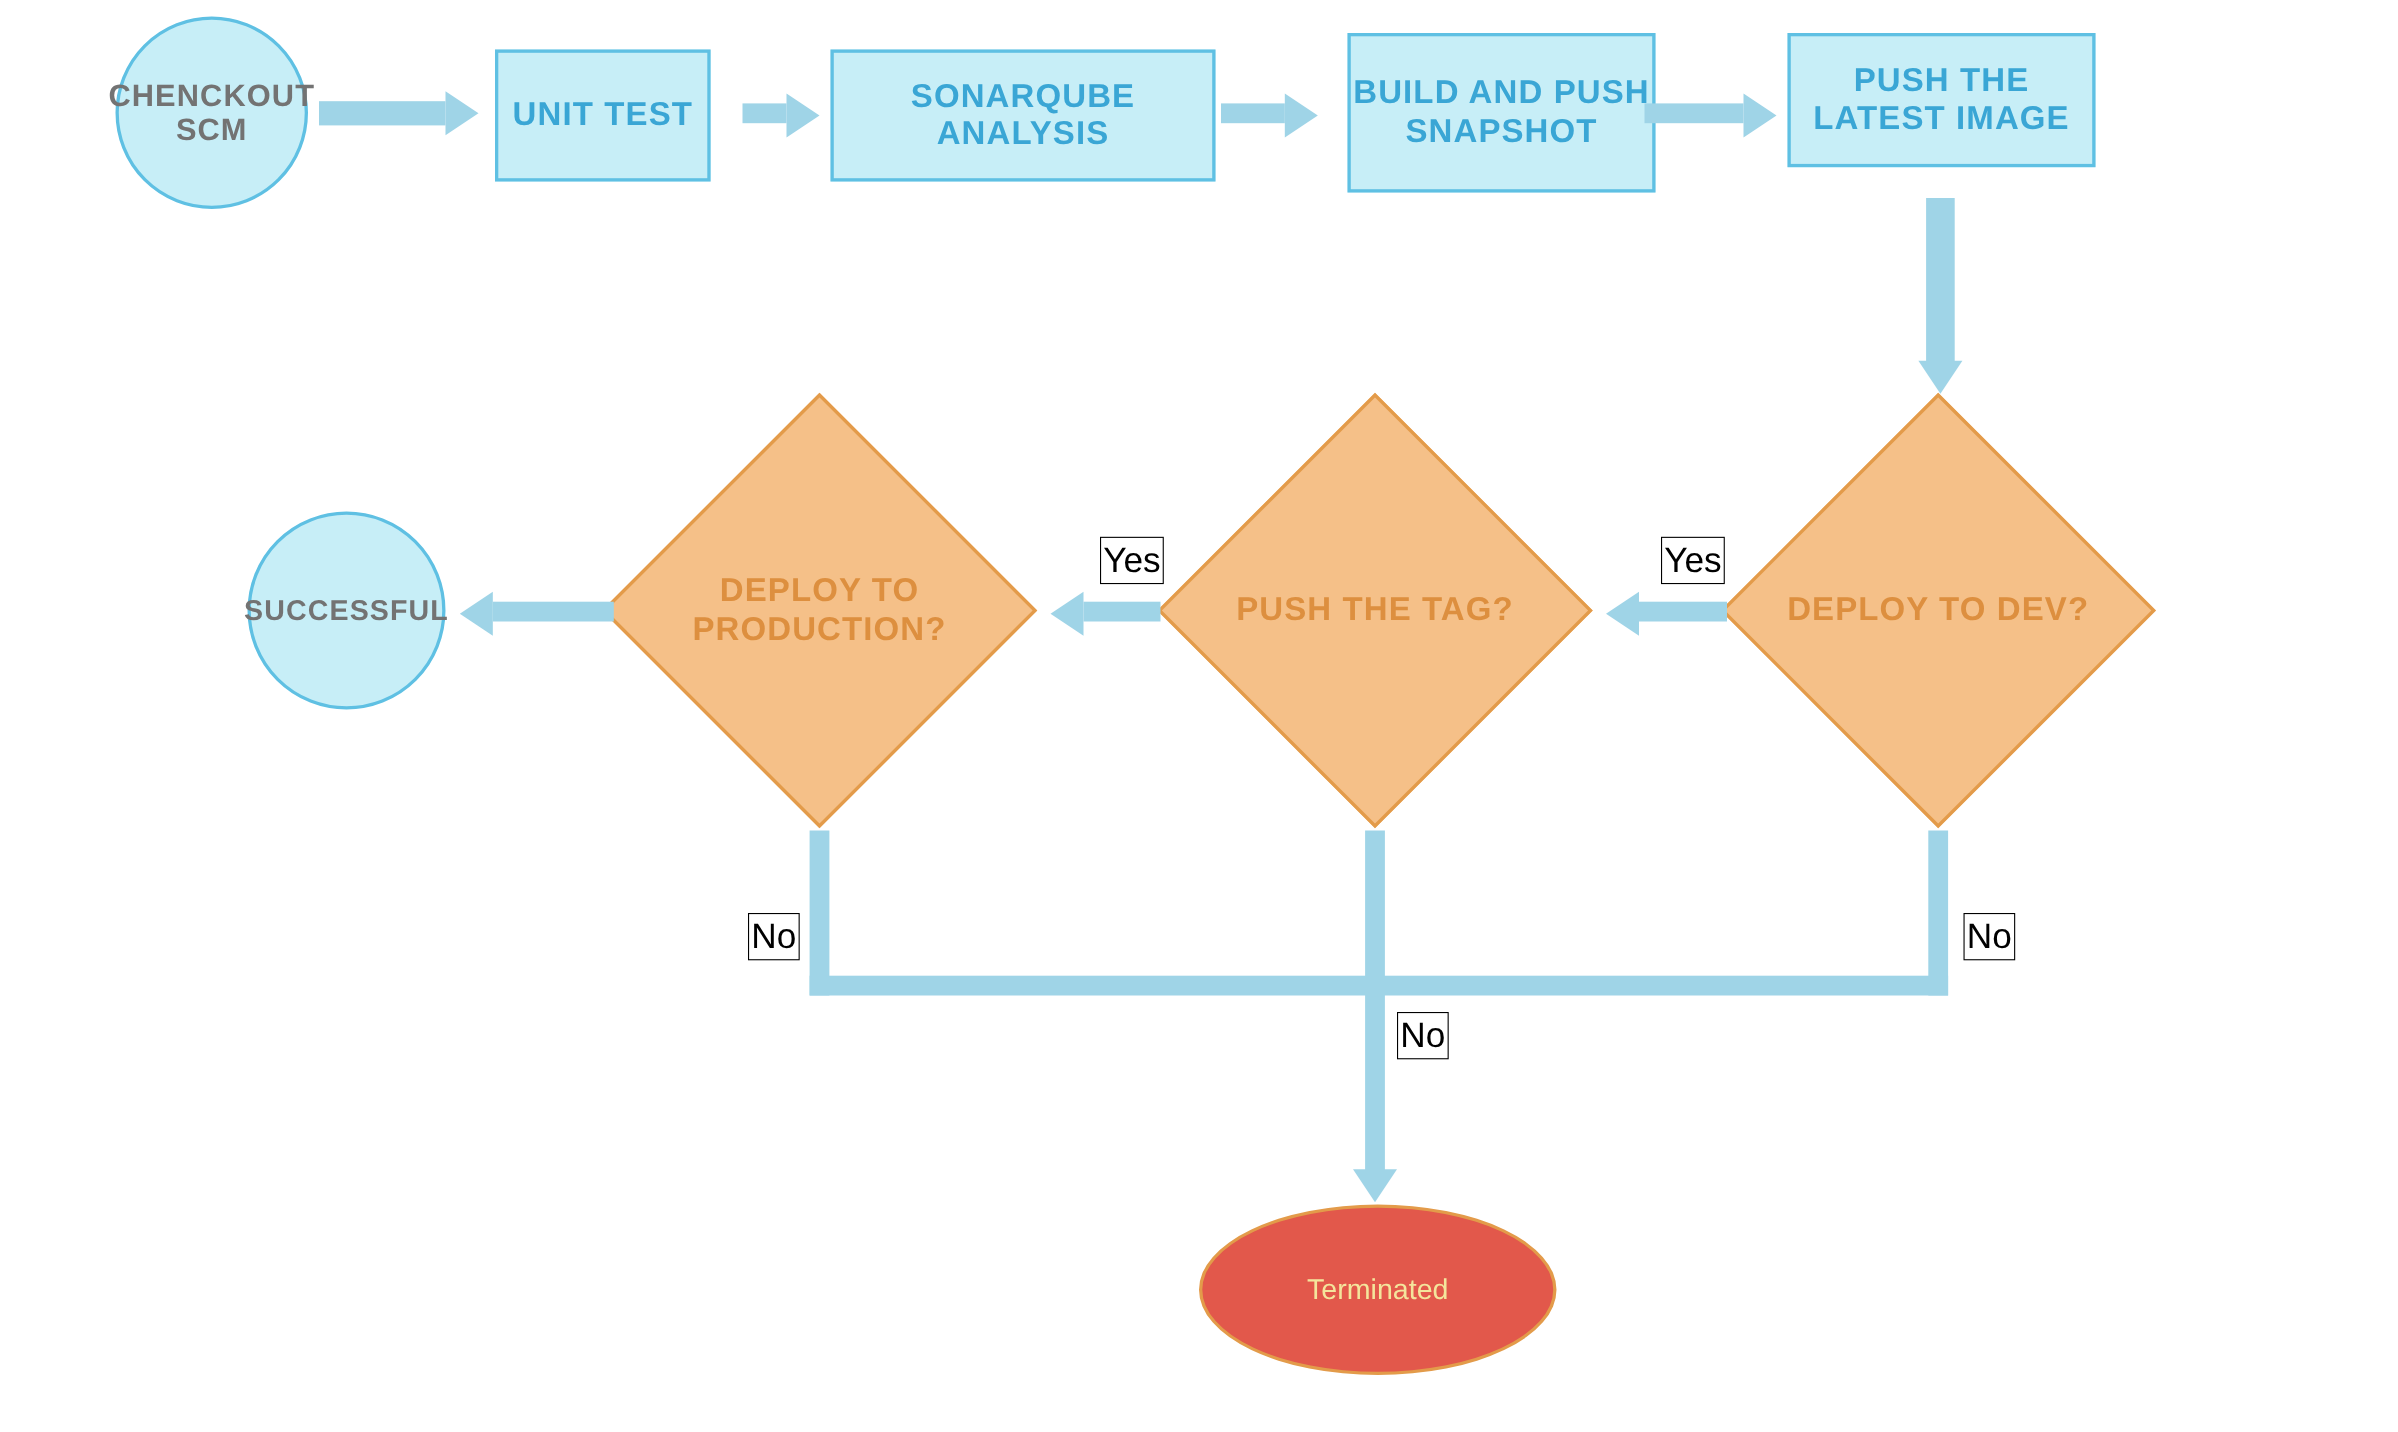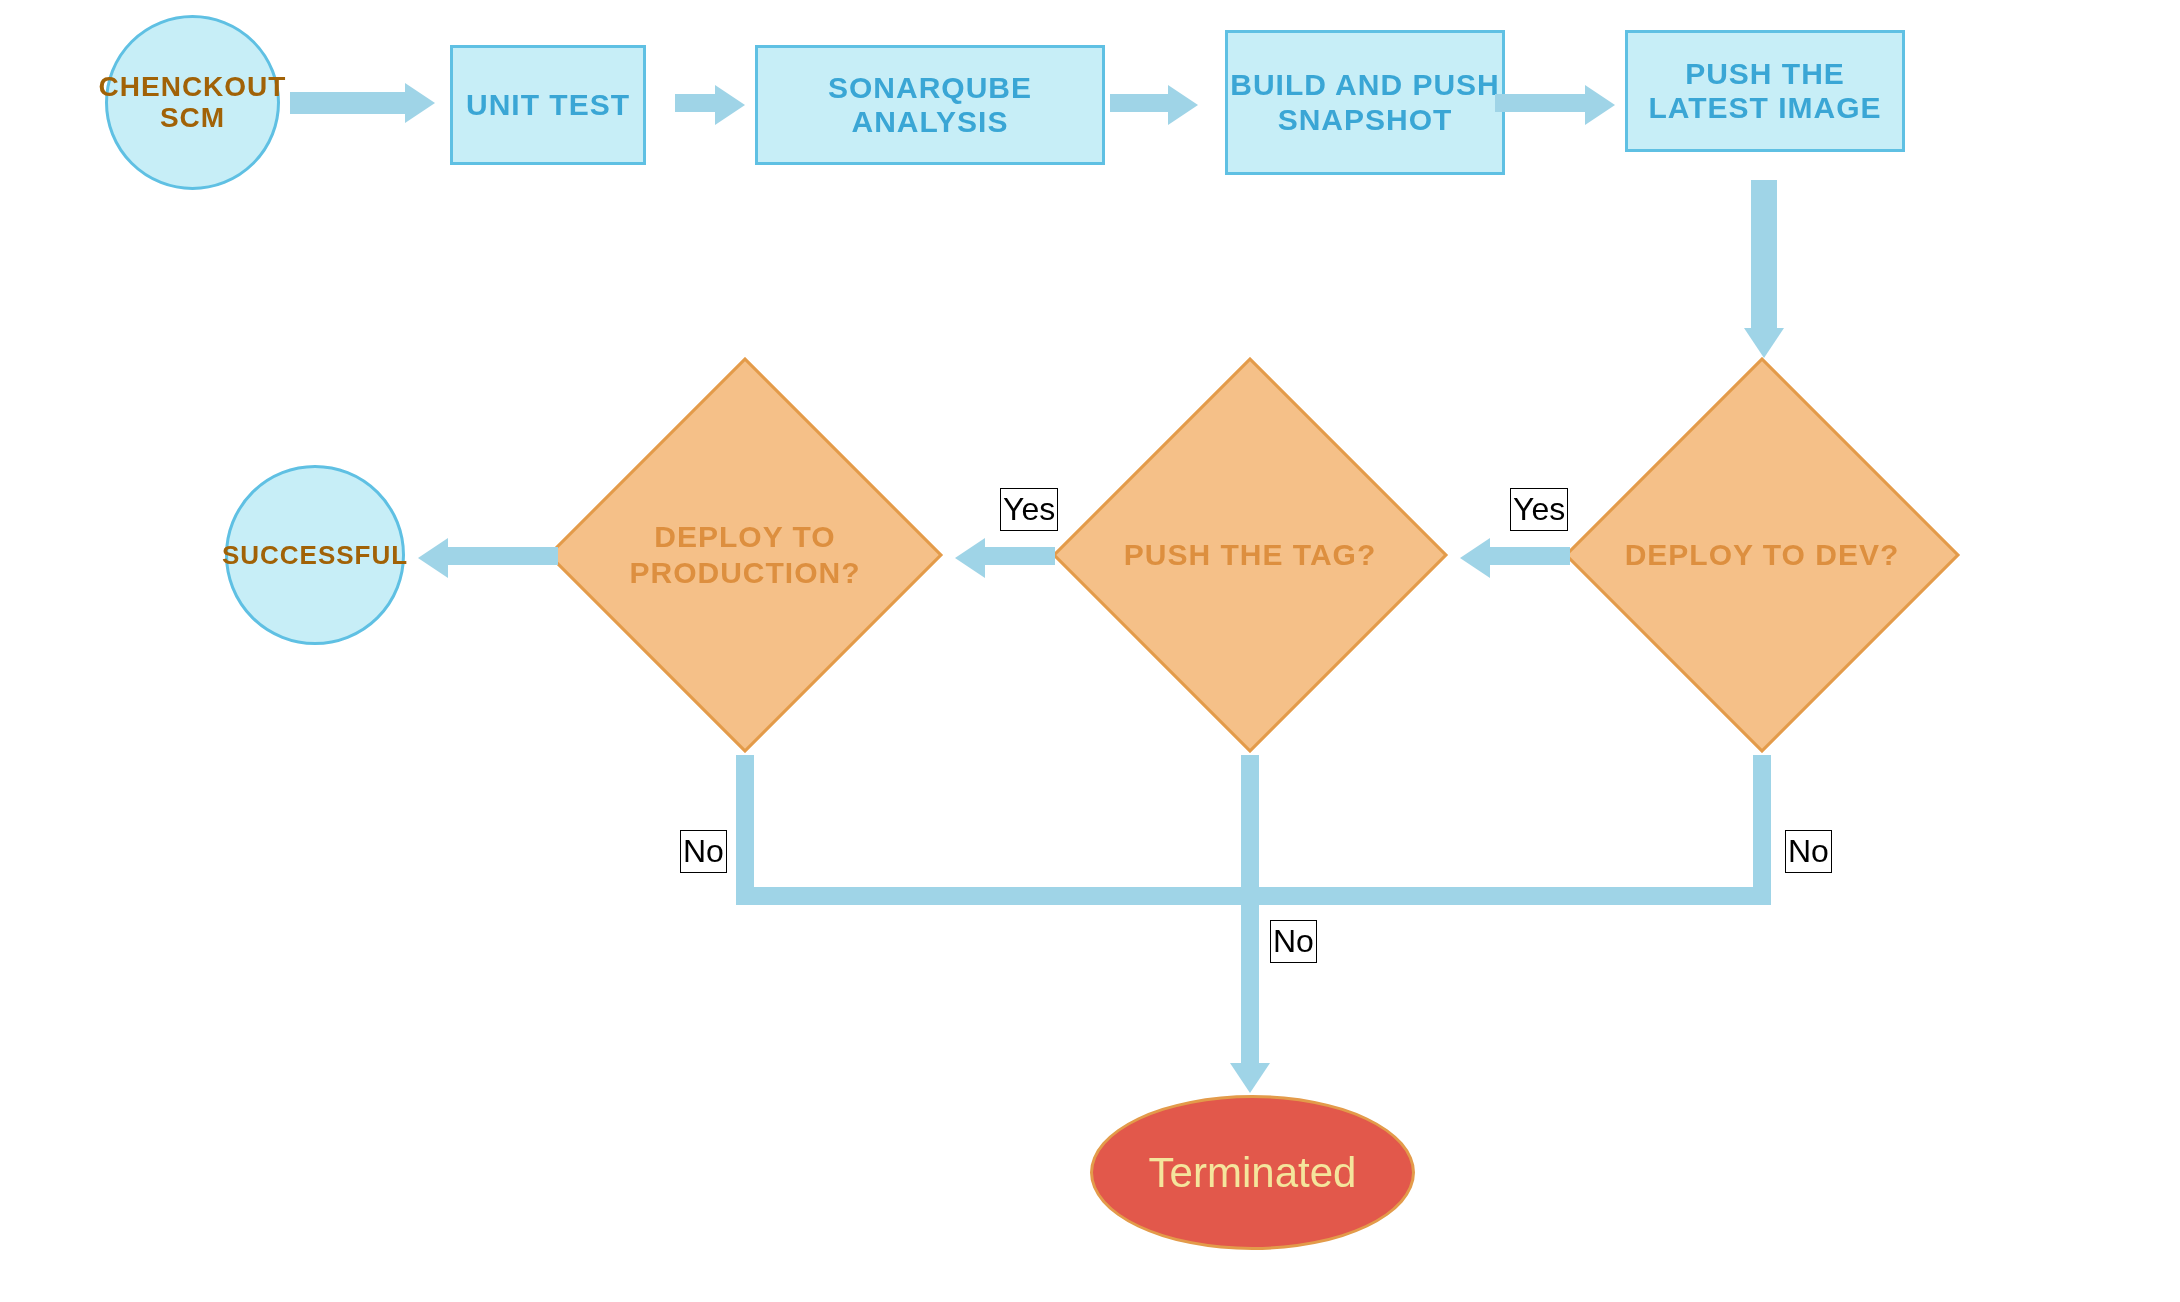--- a/index.html
+++ b/index.html
@@ -14,21 +14,21 @@
     position: absolute;
     display: flex;
     align-items: center;
     justify-content: center;
     text-align: center;
   }
   .circle {
     border-radius: 50%;
     background: #c7eef7;
     border: 3px solid #5fc0e3;
-    color: #a16207;
+    color: #737373;
     font-weight: 700;
     font-stretch: condensed;
     text-transform: uppercase;
     letter-spacing: 1px;
     font-size: 28px;
     line-height: 1.1;
   }
   .rect {
     background: #c7eef7;
     border: 3px solid #5fc0e3;
@@ -66,21 +66,21 @@
     text-transform: uppercase;
     letter-spacing: 1px;
     font-size: 30px;
     line-height: 1.2;
   }
   .ellipse {
     border-radius: 50%;
     background: #e2584b;
     border: 3px solid #e39b4a;
     color: #f4e59c;
-    font-size: 42px;
+    font-size: 26px;
     font-weight: 400;
     font-family: Arial, sans-serif;
   }
   .arrow {
     position: absolute;
     background: #9fd4e7;
   }
   .arrow-head {
     position: absolute;
     width: 0;

